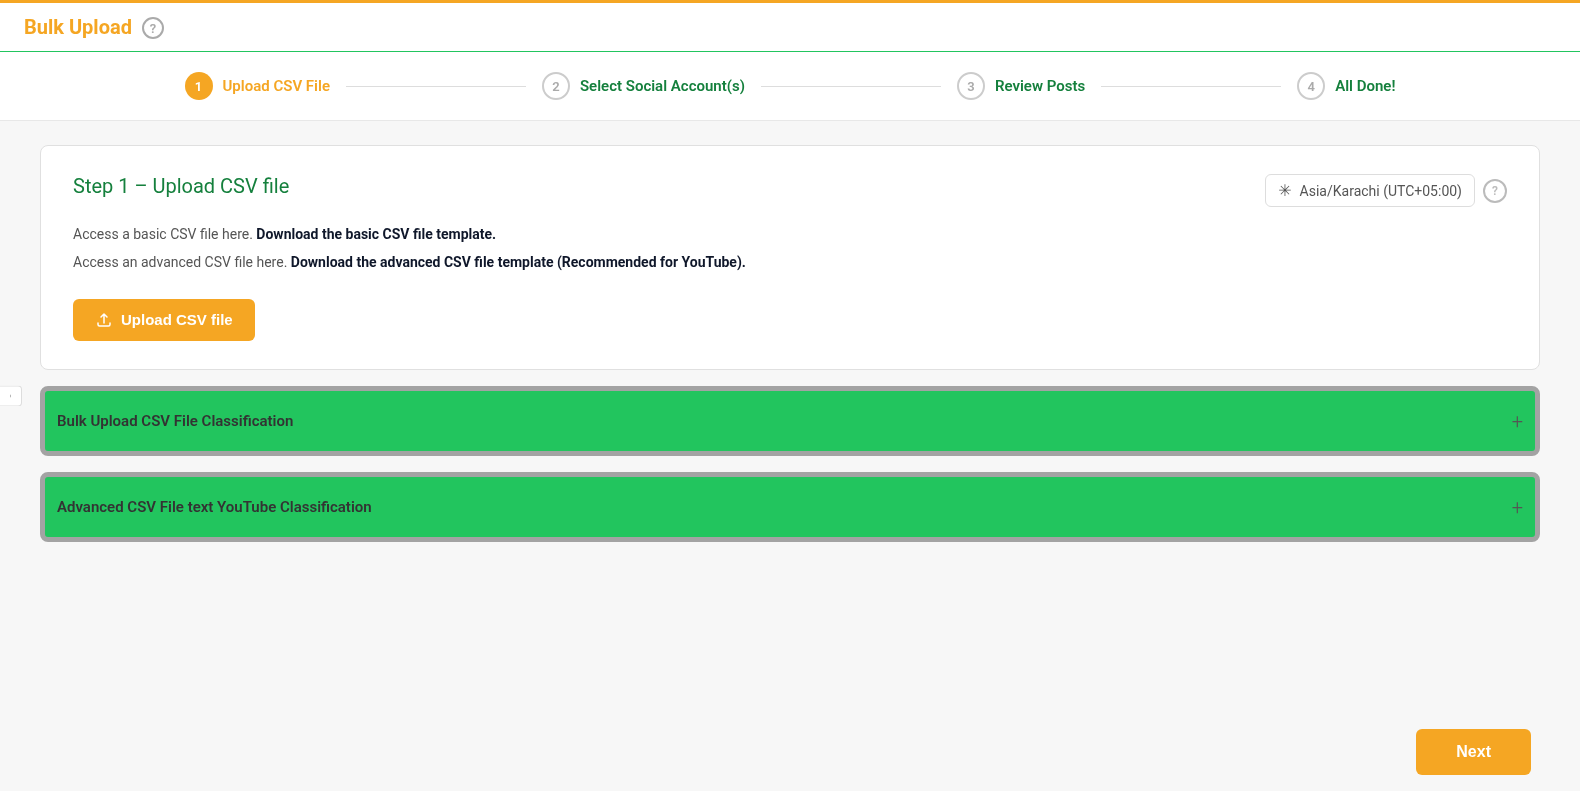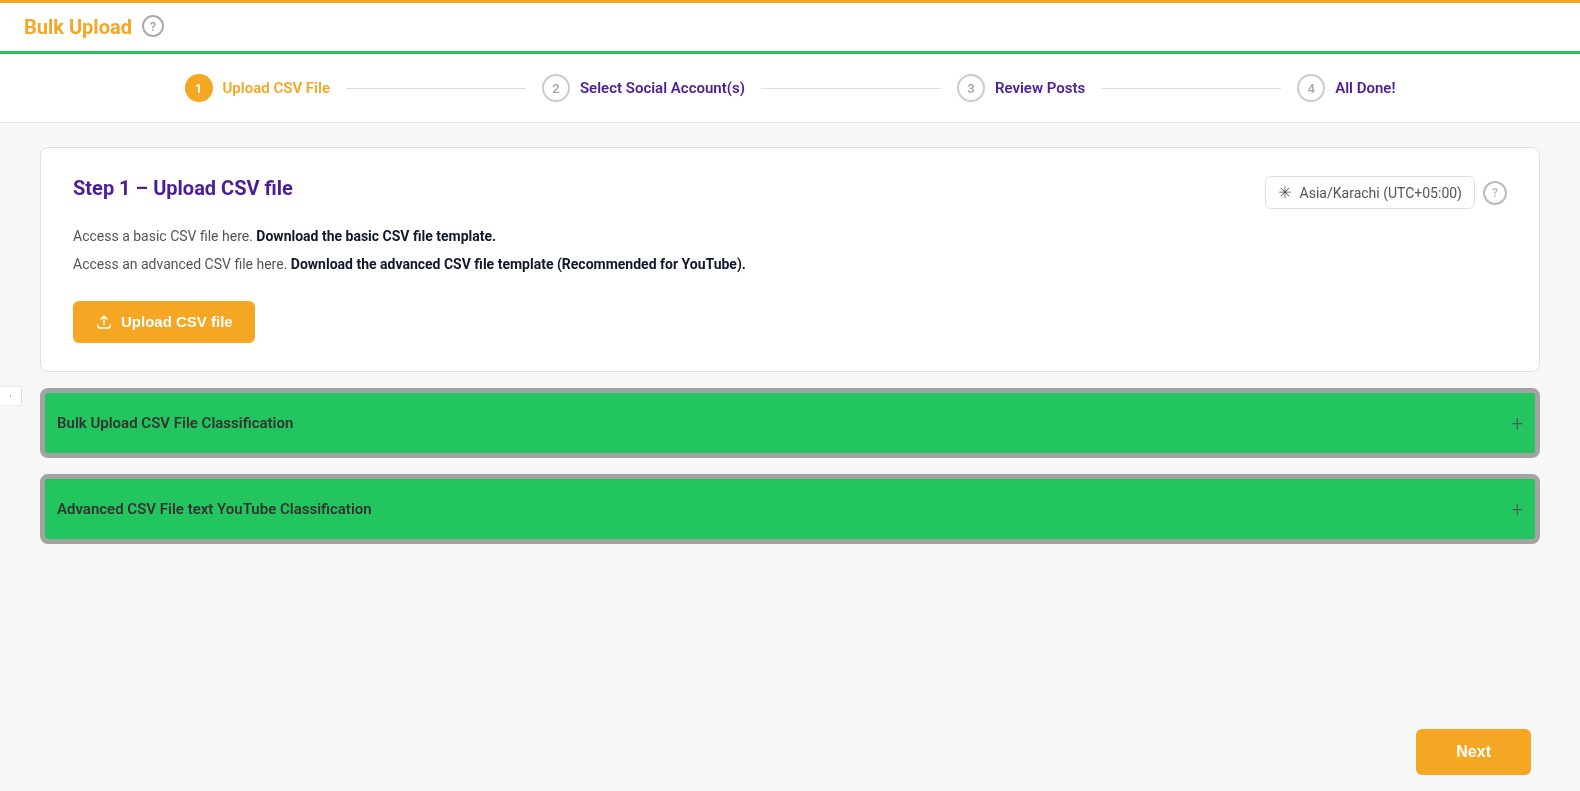--- a/index.html
+++ b/index.html
@@ -9,23 +9,23 @@
       min-height: 791px;
       color: #333;
     }
 
     
     .top-bar {
       background: #fff;
       border-top: 3px solid #f5a623;
       padding: 12px 24px;
       display: flex;
-      align-items: flex-start;
+      align-items: flex-end;
       gap: 10px;
-      border-bottom: 3px solid #22c55e;
+      border-bottom: 1px solid #22c55e;
     }
     .top-bar-title {
       font-size: 20px;
       font-weight: 700;
       color: #f5a623;
     }
     .help-circle {
       width: 22px;
       height: 22px;
       border: 2px solid #aaa;
@@ -76,21 +76,21 @@
     }
     .step-label {
       font-size: 15px;
       font-weight: 600;
       white-space: nowrap;
     }
     .step-label.active {
       color: #f5a623;
     }
     .step-label.inactive {
-      color: #4c1d95;
+      color: #15803d;
     }
     .step-connector {
       height: 1px;
       width: 180px;
       background: #ddd;
       margin: 0 16px;
     }
 
     
     .main-content {
@@ -108,22 +108,22 @@
 
     .card-header {
       display: flex;
       align-items: flex-start;
       justify-content: space-between;
       margin-bottom: 16px;
     }
 
     .card-title {
       font-size: 20px;
-      font-weight: 700;
-      color: #4c1d95;
+      font-weight: 400;
+      color: #15803d;
     }
 
     .timezone-selector {
       display: flex;
       align-items: center;
       border: 1px solid #ddd;
       border-radius: 6px;
       padding: 6px 12px;
       gap: 8px;
       font-size: 14px;

